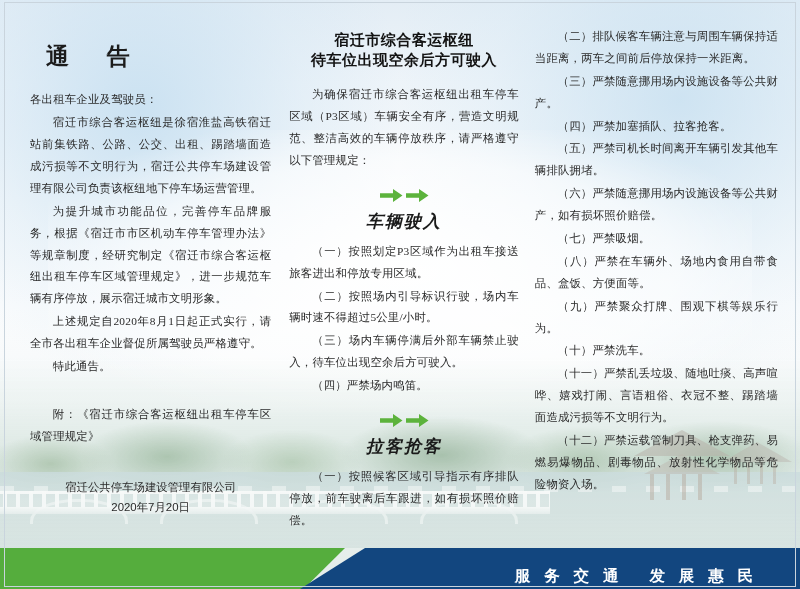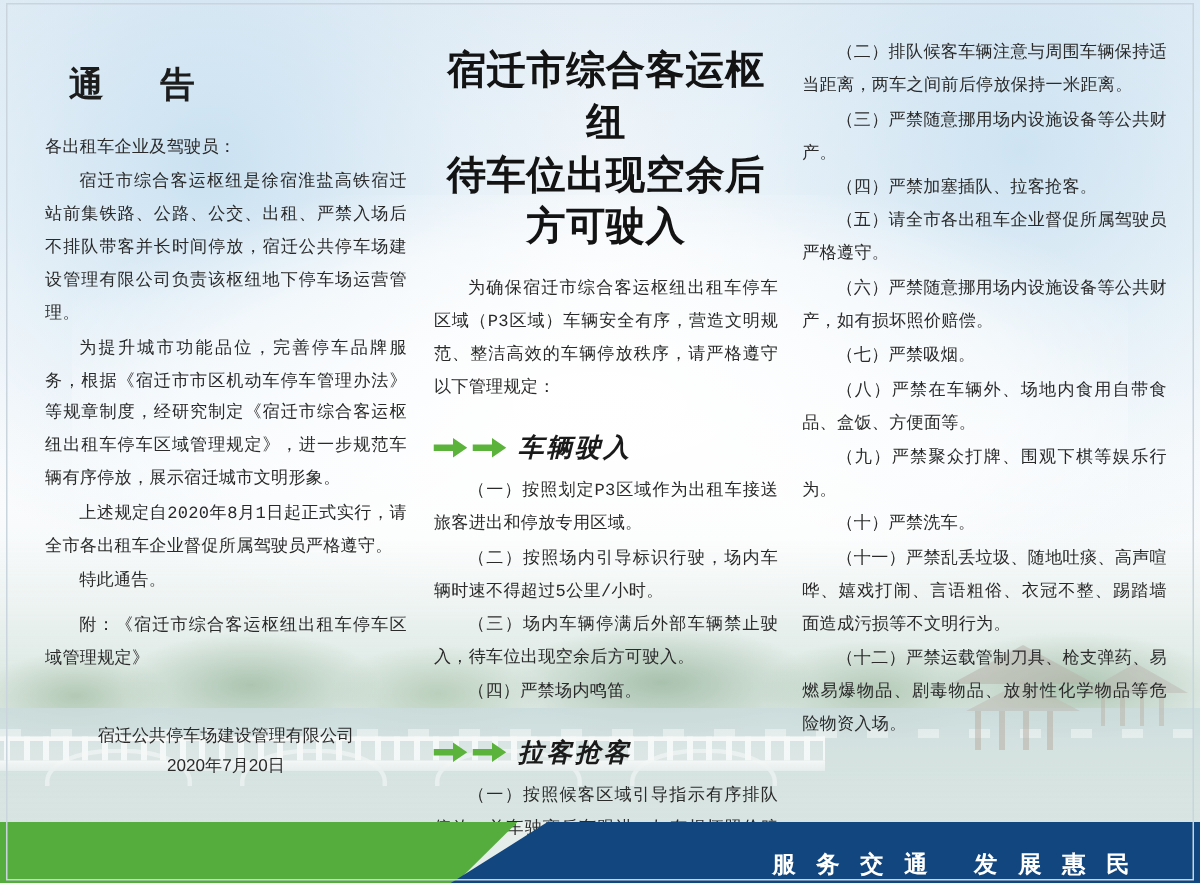--- a/index.html
+++ b/index.html
@@ -200,61 +200,62 @@
     letter-spacing: 16px;
     text-indent: 16px;
     text-align: left;
     color: #1c1c1c;
     margin: 18px 0 20px 0;
     line-height: 1.1;
   }
 
   
   .p {
-    font-family: Liberation Mono, monospace;
+    font-family: Liberation Serif, serif;
     font-size: 11.4px;
     line-height: 1.92;
     color: #2a2a2a;
     margin: 0 0 1px 0;
     text-align: justify;
     letter-spacing: 0.2px;
   }
   .p.indent { text-indent: 2em; }
   .p.nohang { text-indent: 0; }
 
   .sign {
     margin-top: 30px;
     text-align: center;
     font-size: 11.4px;
     line-height: 1.75;
     color: #2a2a2a;
   }
 
   .attach {
-    margin-top: 8px;
+    margin-top: 26px;
   }
 
   
   .reg-title {
     font-family: "Liberation Serif", "DejaVu Serif", serif;
     font-weight: 700;
-    font-size: 26px;
+    font-size: 15px;
     line-height: 1.34;
     text-align: center;
     color: #131313;
     margin: 4px 0 14px 0;
     letter-spacing: 0.5px;
   }
 
   
   .sec {
     display: flex;
     align-items: center;
     gap: 7px;
     margin: 16px 0 8px 0;
+    flex-direction: column;
   }
   .arrows {
     display: flex;
     align-items: center;
     gap: 3px;
     flex: 0 0 auto;
   }
   .arrow {
     width: 23px;
     height: 15px;
@@ -335,21 +336,21 @@
       <div class="rail"></div>
       <div class="deck"></div>
     </div>
   </div>
 
   <div class="content">
 
     <div class="col col1">
       <div class="notice-title">通  告</div>
       <p class="p nohang">各出租车企业及驾驶员：</p>
-      <p class="p indent">宿迁市综合客运枢纽是徐宿淮盐高铁宿迁站前集铁路、公路、公交、出租、严禁入场后不排队带客并长时间停放，宿迁公共停车场建设管理有限公司负责该枢纽地下停车场运营管理。</p>
+      <p class="p indent">宿迁市综合客运枢纽是徐宿淮盐高铁宿迁站前集铁路、公路、公交、出租、踢踏墙面造成污损等不文明行为，宿迁公共停车场建设管理有限公司负责该枢纽地下停车场运营管理。</p>
       <p class="p indent">为提升城市功能品位，完善停车品牌服务，根据《宿迁市市区机动车停车管理办法》等规章制度，经研究制定《宿迁市综合客运枢纽出租车停车区域管理规定》，进一步规范车辆有序停放，展示宿迁城市文明形象。</p>
       <p class="p indent">上述规定自2020年8月1日起正式实行，请全市各出租车企业督促所属驾驶员严格遵守。</p>
       <p class="p indent">特此通告。</p>
       <p class="p indent attach">附：《宿迁市综合客运枢纽出租车停车区域管理规定》</p>
       <div class="sign">
         <div>宿迁公共停车场建设管理有限公司</div>
         <div>2020年7月20日</div>
       </div>
     </div>
 
@@ -387,21 +388,21 @@
         </span>
         <span class="sec-label">拉客抢客</span>
       </div>
       <p class="p indent">（一）按照候客区域引导指示有序排队停放，前车驶离后车跟进，如有损坏照价赔偿。</p>
     </div>
 
     <div class="col col3">
       <p class="p indent">（二）排队候客车辆注意与周围车辆保持适当距离，两车之间前后停放保持一米距离。</p>
       <p class="p indent">（三）严禁随意挪用场内设施设备等公共财产。</p>
       <p class="p indent">（四）严禁加塞插队、拉客抢客。</p>
-      <p class="p indent">（五）请全市各出租车企业督促所属驾驶员严格遵守。</p>
+      <p class="p indent">（五）严禁司机长时间离开车辆引发其他车辆排队拥堵。</p>
       <p class="p indent">（六）严禁随意挪用场内设施设备等公共财产，如有损坏照价赔偿。</p>
       <p class="p indent">（七）严禁吸烟。</p>
       <p class="p indent">（八）严禁在车辆外、场地内食用自带食品、盒饭、方便面等。</p>
       <p class="p indent">（九）严禁聚众打牌、围观下棋等娱乐行为。</p>
       <p class="p indent">（十）严禁洗车。</p>
       <p class="p indent">（十一）严禁乱丢垃圾、随地吐痰、高声喧哗、嬉戏打闹、言语粗俗、衣冠不整、踢踏墙面造成污损等不文明行为。</p>
       <p class="p indent">（十二）严禁运载管制刀具、枪支弹药、易燃易爆物品、剧毒物品、放射性化学物品等危险物资入场。</p>
     </div>
 
   </div>

